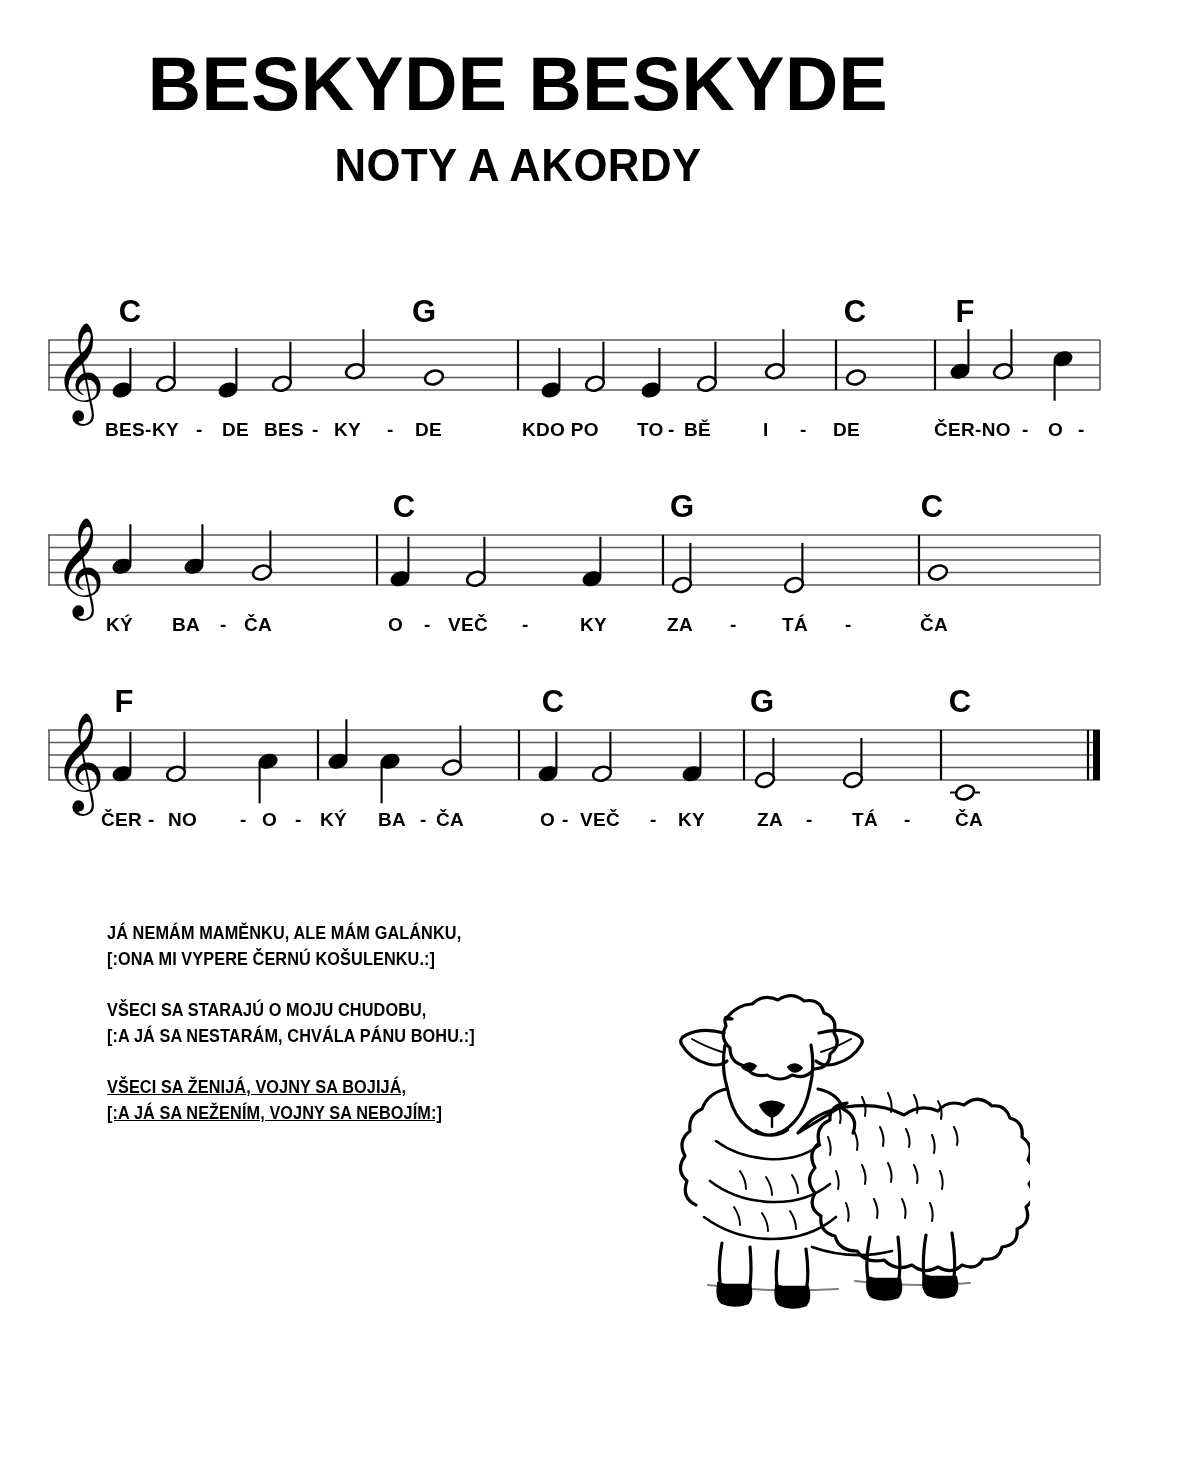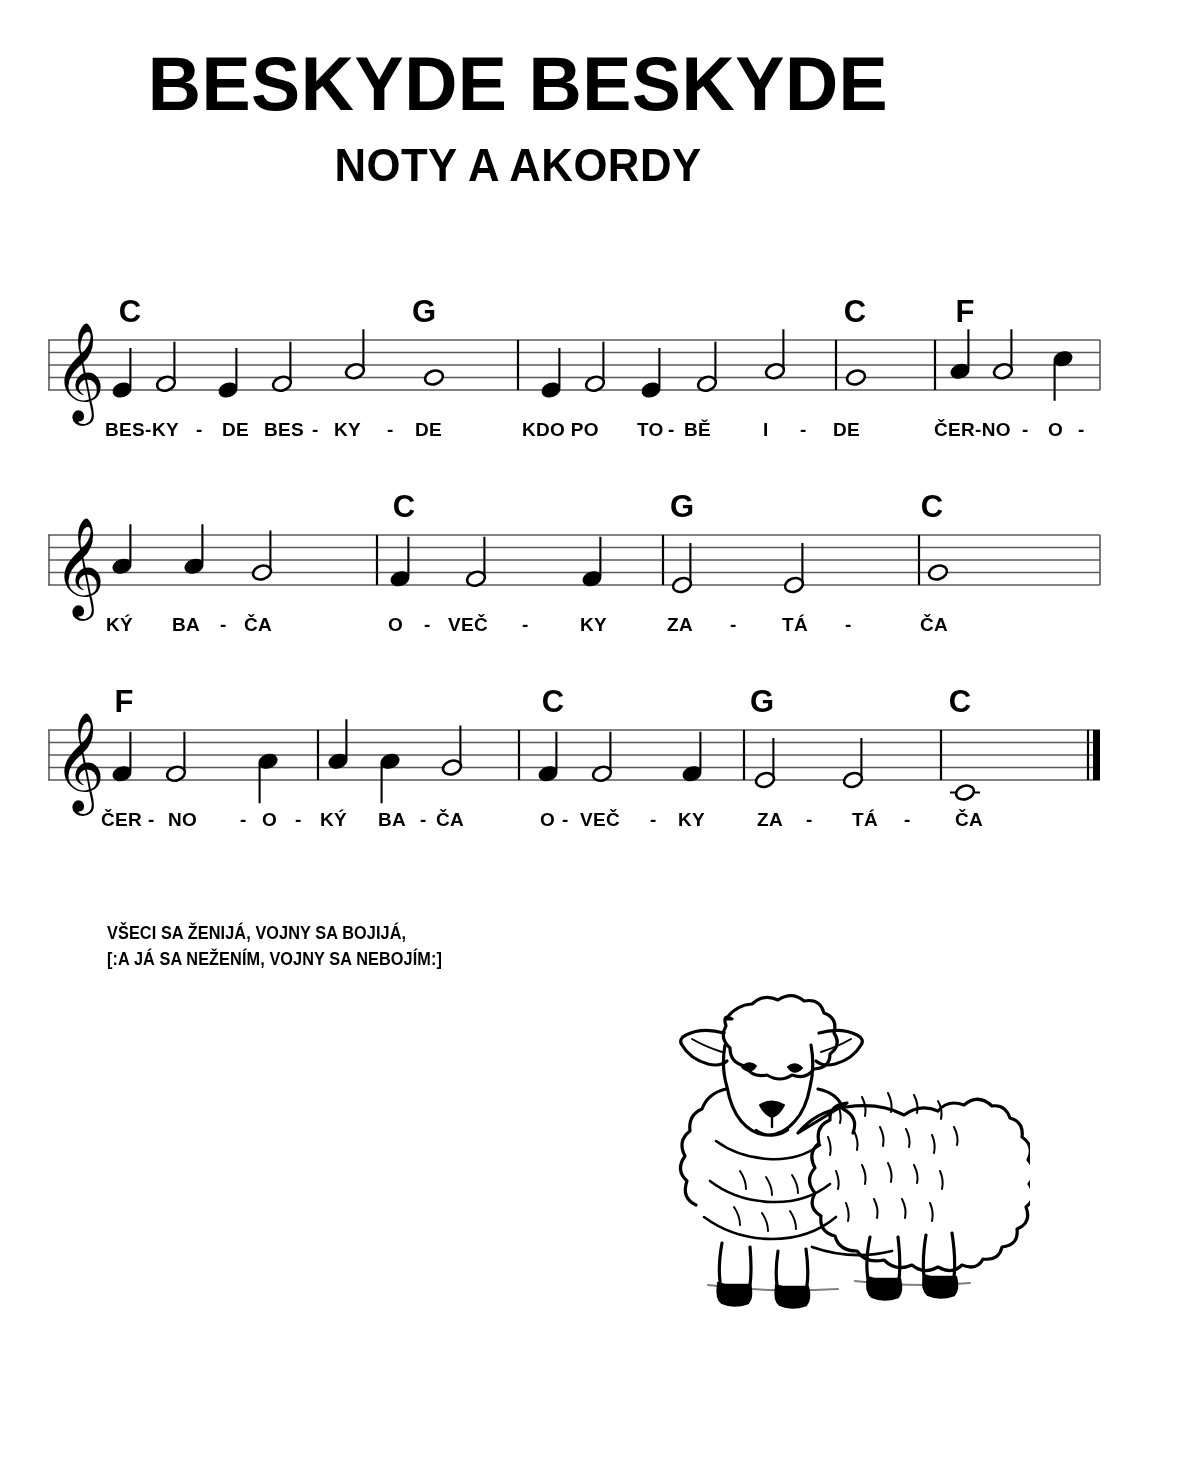--- a/index.html
+++ b/index.html
@@ -81,21 +81,21 @@
   
   .lyrics-block {
     position: absolute;
     left: 107px;
     top: 920px;
     width: 470px;
   }
   .verse {
     margin-bottom: 25px;
   }
-  .verse:last-child { margin-bottom: 16px; }
+  .verse:last-child { margin-bottom: 16px; text-decoration: underline; }
   .verse-line {
     font-family: "Liberation Sans", sans-serif;
     font-weight: bold;
     font-size: 17.5px;
     line-height: 26px;
     letter-spacing: 0.1px;
     white-space: nowrap;
     transform: scaleX(0.93);
     transform-origin: left center;
     color: #000;
@@ -372,20 +372,28 @@
           <text x="806" y="154" class="lyric-text">-</text>
           <text x="852" y="154" class="lyric-text">TÁ</text>
           <text x="904" y="154" class="lyric-text">-</text>
           <text x="955" y="154" class="lyric-text">ČA</text>
         </svg>
     </div>
   </div>
 
   <div class="lyrics-block">
     <div class="verse">
+      <div class="verse-line">JÁ NEMÁM MAMĚNKU, ALE MÁM GALÁNKU,</div>
+      <div class="verse-line">[:ONA MI VYPERE ČERNÚ KOŠULENKU.:]</div>
+    </div>
+    <div class="verse">
+      <div class="verse-line">VŠECI SA STARAJÚ O MOJU CHUDOBU,</div>
+      <div class="verse-line">[:A JÁ SA NESTARÁM, CHVÁLA PÁNU BOHU.:]</div>
+    </div>
+    <div class="verse">
       <div class="verse-line">VŠECI SA ŽENIJÁ, VOJNY SA BOJIJÁ,</div>
       <div class="verse-line">[:A JÁ SA NEŽENÍM, VOJNY SA NEBOJÍM:]</div>
     </div>
   </div>
 
   <div class="sheep-wrap">
     <svg width="400" height="330" viewBox="0 0 400 330">
       <g fill="none" stroke="#000" stroke-width="3.2" stroke-linecap="round" stroke-linejoin="round">
 
         <path d="M78 300 q60 8 130 4" stroke-width="2" opacity="0.5"></path>

